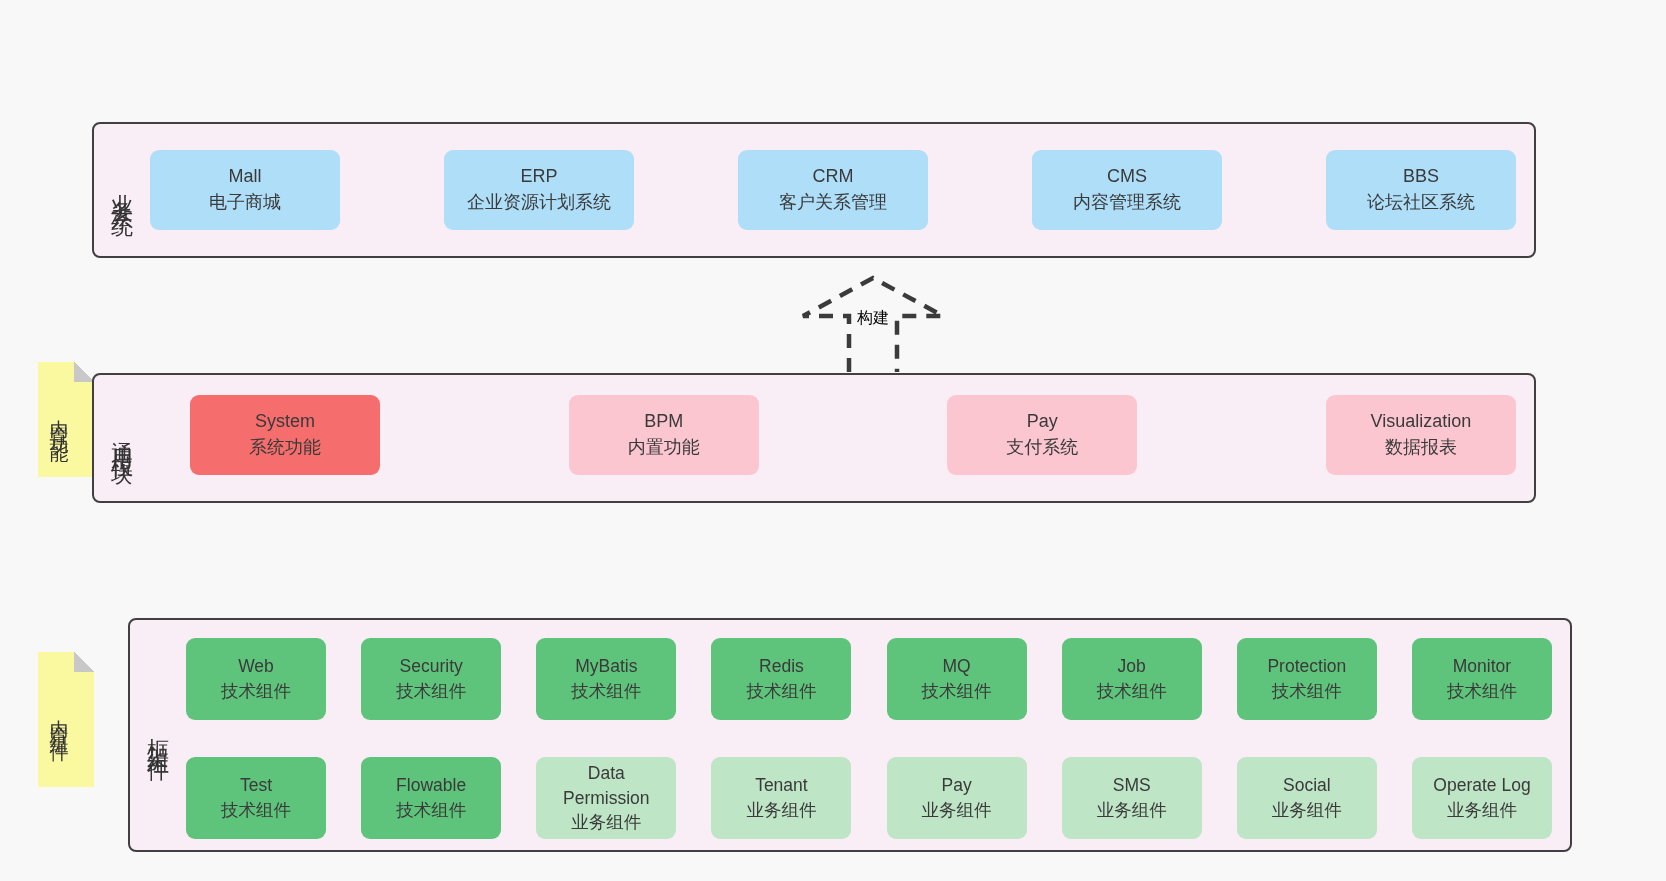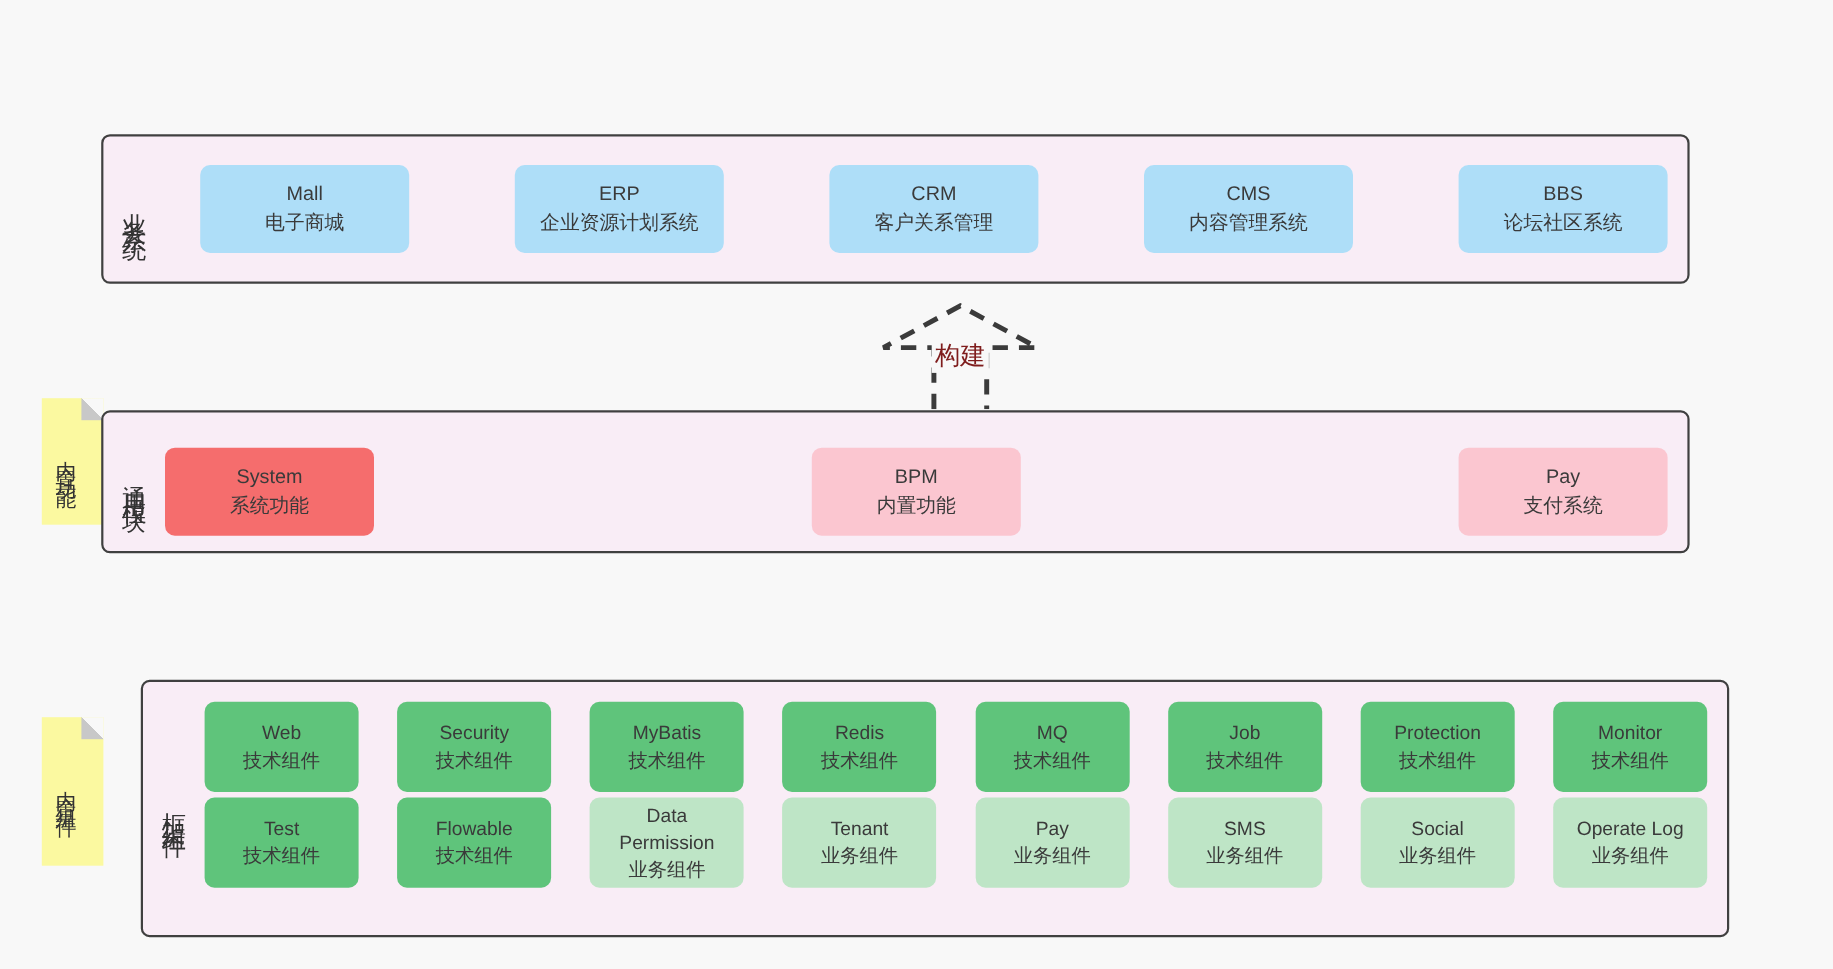--- a/index.html
+++ b/index.html
@@ -55,55 +55,55 @@
     color:#333;
     white-space:nowrap;
   }
   .row{
     position:absolute;
     left:56px;right:18px;
     display:flex;
     justify-content:space-between;
   }
   .panel[data-section="0"] .row{top:26px;height:80px;}
-  .panel[data-section="1"] .row{top:32px;height:80px;}
+  .panel[data-section="1"] .row{top:20px;height:80px;margin-left:40px;}
   .panel[data-section="2"] .row[data-row="0"]{top:18px;height:82px;}
-  .panel[data-section="2"] .row[data-row="1"]{top:105px;height:82px;}
+  .panel[data-section="2"] .row[data-row="1"]{top:137px;height:82px;}
   
   .box{
     display:flex;flex-direction:column;
     align-items:center;justify-content:center;
     text-align:center;
     border-radius:9px;
     color:#3a3a3a;
     line-height:1.42;
     padding:0 8px;
     box-sizing:border-box;
   }
   .row.wide .box{width:190px;font-size:18px;}
   .row.narrow .box{width:140px;font-size:17.5px;}
-  .box.blue{background:var(--blue,#aedef8);margin-left:32px;}
+  .box.blue{background:var(--blue,#aedef8);}
   .box.red{background:var(--red,#f56d6d);}
   .box.pink{background:var(--pink,#fbc6d0);}
   .box.green{background:var(--green,#5fc47b);}
   .box.greenLight{background:var(--greenLight,#bee5c6);}
   
   .arrow{
     position:absolute;
     width:146px;height:97px;
   }
   .arrow svg{display:block;width:146px;height:97px;}
   .arrow-label{
     position:absolute;
     left:50%;top:33px;
     transform:translateX(-50%);
     background:var(--pageBg,#f8f8f8);
     padding:0 3px;
-    font-size:23px;
-    color:#7f1d1d;
+    font-size:16px;
+    color:#000000;
     white-space:nowrap;
   }
 </style>
 </head>
 <body>
 
 <div class="canvas">
 
   <div class="note" style="top:362px;height:115px;">
     <span class="note-label">内置功能</span>
@@ -153,20 +153,24 @@
           <div class="box-sub">系统功能</div>
         </div>
         <div class="box pink">
           <div class="box-title">BPM</div>
           <div class="box-sub">内置功能</div>
         </div>
         <div class="box pink">
           <div class="box-title">Pay</div>
           <div class="box-sub">支付系统</div>
         </div>
+        <div class="box pink">
+          <div class="box-title">Visualization</div>
+          <div class="box-sub">数据报表</div>
+        </div>
       </div>
   </section>
 
 
   <section class="panel" data-section="2" style="top:618px;height:234px;margin-left:36px;">
     <div class="panel-label">框架组件</div>
     <div class="row narrow" data-row="0">
         <div class="box green">
           <div class="box-title">Web</div>
           <div class="box-sub">技术组件</div>

